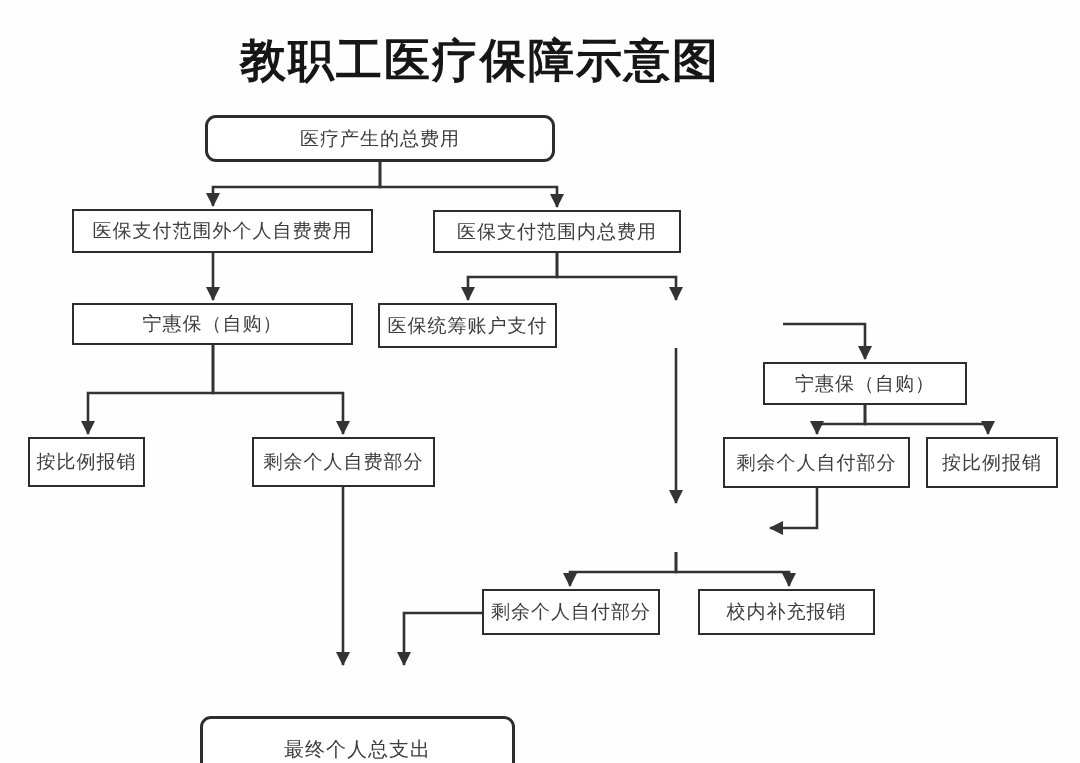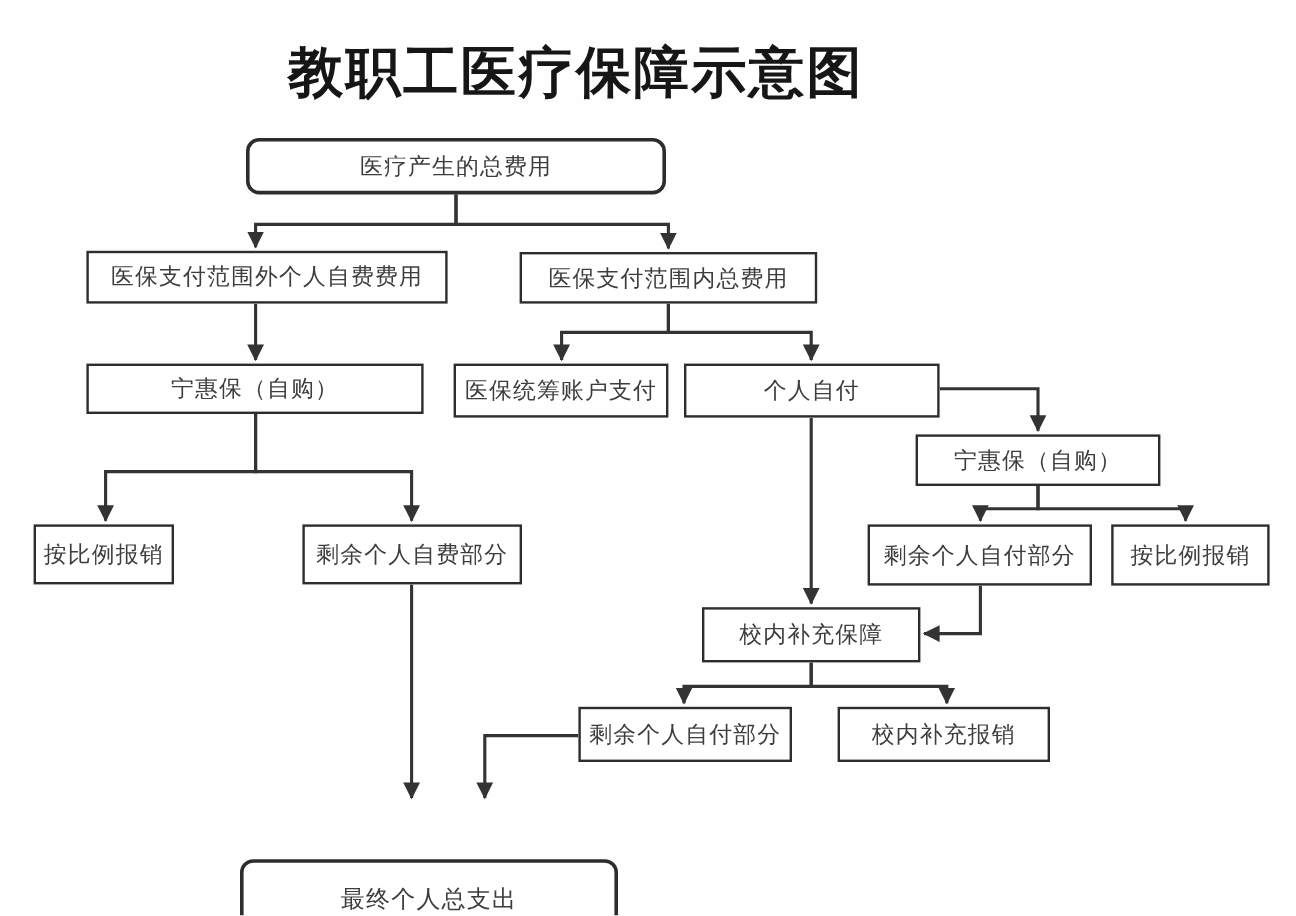--- a/index.html
+++ b/index.html
@@ -111,33 +111,31 @@
   <div class="node thick n-total">医疗产生的总费用</div>
 
   <div class="node n-outside">医保支付范围外个人自费费用</div>
 
   <div class="node n-inside">医保支付范围内总费用</div>
 
   <div class="node n-nhb-left">宁惠保（自购）</div>
 
   <div class="node n-pooled">医保统筹账户支付</div>
 
-  <div class="node n-selfpay">个人自付</div>
 
   <div class="node n-nhb-right">宁惠保（自购）</div>
 
   <div class="node n-prorate-left">按比例报销</div>
 
   <div class="node n-remain-fee">剩余个人自费部分</div>
 
   <div class="node n-remain-pay-right">剩余个人自付部分</div>
 
   <div class="node n-prorate-right">按比例报销</div>
 
-  <div class="node n-campus-supp">校内补充保障</div>
 
   <div class="node n-remain-pay-mid">剩余个人自付部分</div>
 
   <div class="node n-campus-reimb">校内补充报销</div>
 
   <div class="node thick n-final">最终个人总支出</div>
 
 </div>
 
 </body></html>

